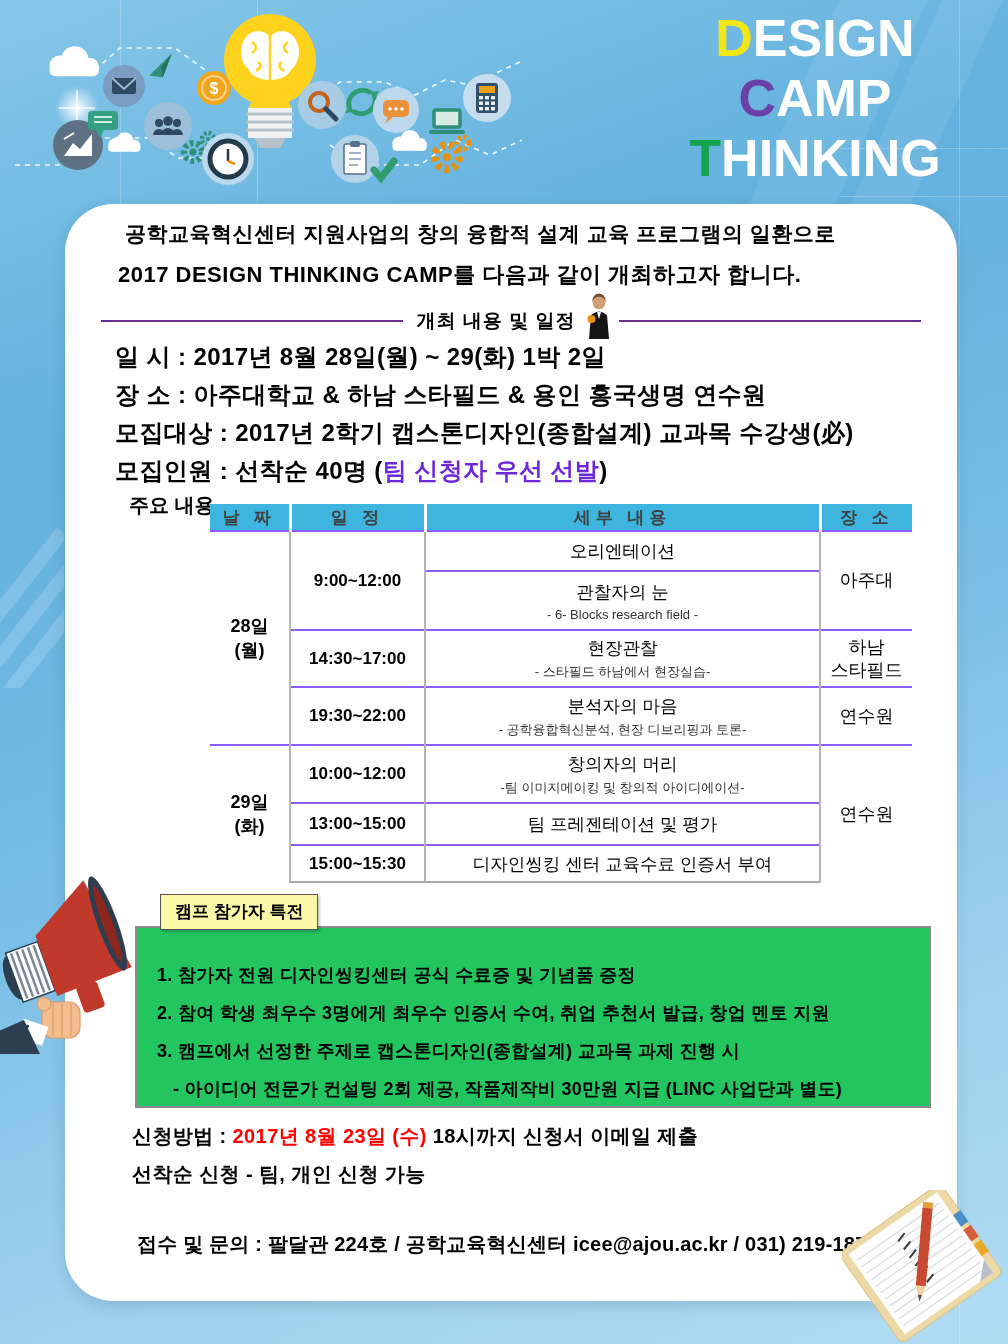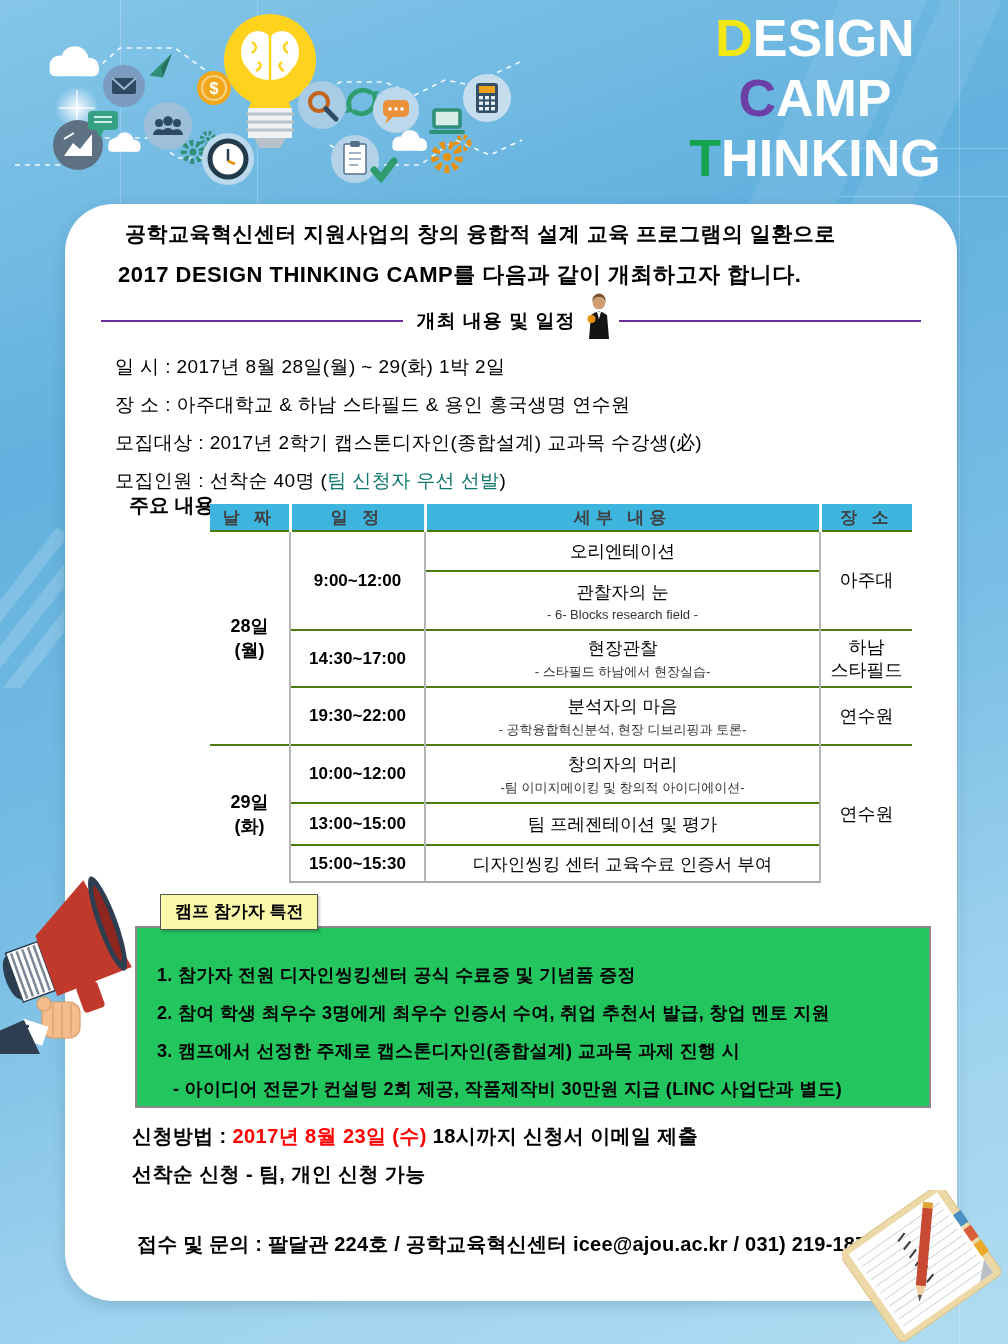--- a/index.html
+++ b/index.html
@@ -25,32 +25,32 @@
   .card > * { position:absolute; }
 
   .intro1 { left:60px; top:16px; font-size:21px; font-weight:700; letter-spacing:.5px; white-space:nowrap; }
   .intro2 { left:53px; top:56px; font-size:22px; font-weight:700; letter-spacing:.5px; white-space:nowrap;text-align:right; }
 
   .divider { left:36px; right:36px; top:94px; height:46px; display:flex; align-items:center; }
   .divider .line { flex:1; height:2px; background:#6a2f93; }
   .divider .dlabel { margin:0 8px 0 14px; font-size:19px; font-weight:700; letter-spacing:1px; white-space:nowrap; }
   .divider svg { margin:-10px 6px 0 0; }
 
-  .details { left:50px; top:144px; font-size:19px; font-weight:400; line-height:38px; letter-spacing:.4px; white-space:nowrap; }
-  .hl-blue { color:#0f766e;text-align:center; }
+  .details { left:50px; top:134px; font-size:24px; font-weight:700; line-height:38px; letter-spacing:.4px; white-space:nowrap; }
+  .hl-blue { color:#6d28d9;text-align:center; }
 
   .main-label { left:64px; top:288px; font-size:20px; font-weight:700; }
 
   .sched-wrap { left:145px; top:300px; }
   table.sched { border-collapse:collapse; width:702px; table-layout:fixed; }
   .sched th { background:#3db5de; color:#404040; font-size:17px; font-weight:700; letter-spacing:5px;
     height:27px; border-left:3px solid #fff; }
   .sched th:first-child { border-left:none; }
   .sched col.c-date{width:80px} .sched col.c-time{width:135px} .sched col.c-detail{width:395px} .sched col.c-place{width:92px}
-  .sched td { border-top:2px solid #4d7c0f; border-left:2px solid #b5b5b5; text-align:center; vertical-align:middle; background:#fff; }
+  .sched td { border-top:2px solid #8b5cf6; border-left:2px solid #b5b5b5; text-align:center; vertical-align:middle; background:#fff; }
   .sched td.t-date { border-left:none; }
   .sched tbody tr:last-child td { border-bottom:2px solid #a9a9a9; }
   .t-date { font-size:18px; line-height:24px;font-weight:bold; }
   .t-time { font-size:17px; font-weight:700; }
   .t-place { font-size:18px; line-height:23px; }
   .dt { font-size:17.5px; font-weight:500; }
   .ds { font-size:13px; font-weight:400; color:#333; margin-top:3px; }
   tr.r1{height:40px} tr.r2{height:59px} tr.r3{height:57px} tr.r4{height:58px}
   tr.r5{height:58px} tr.r6{height:42px} tr.r7{height:37px}
 

